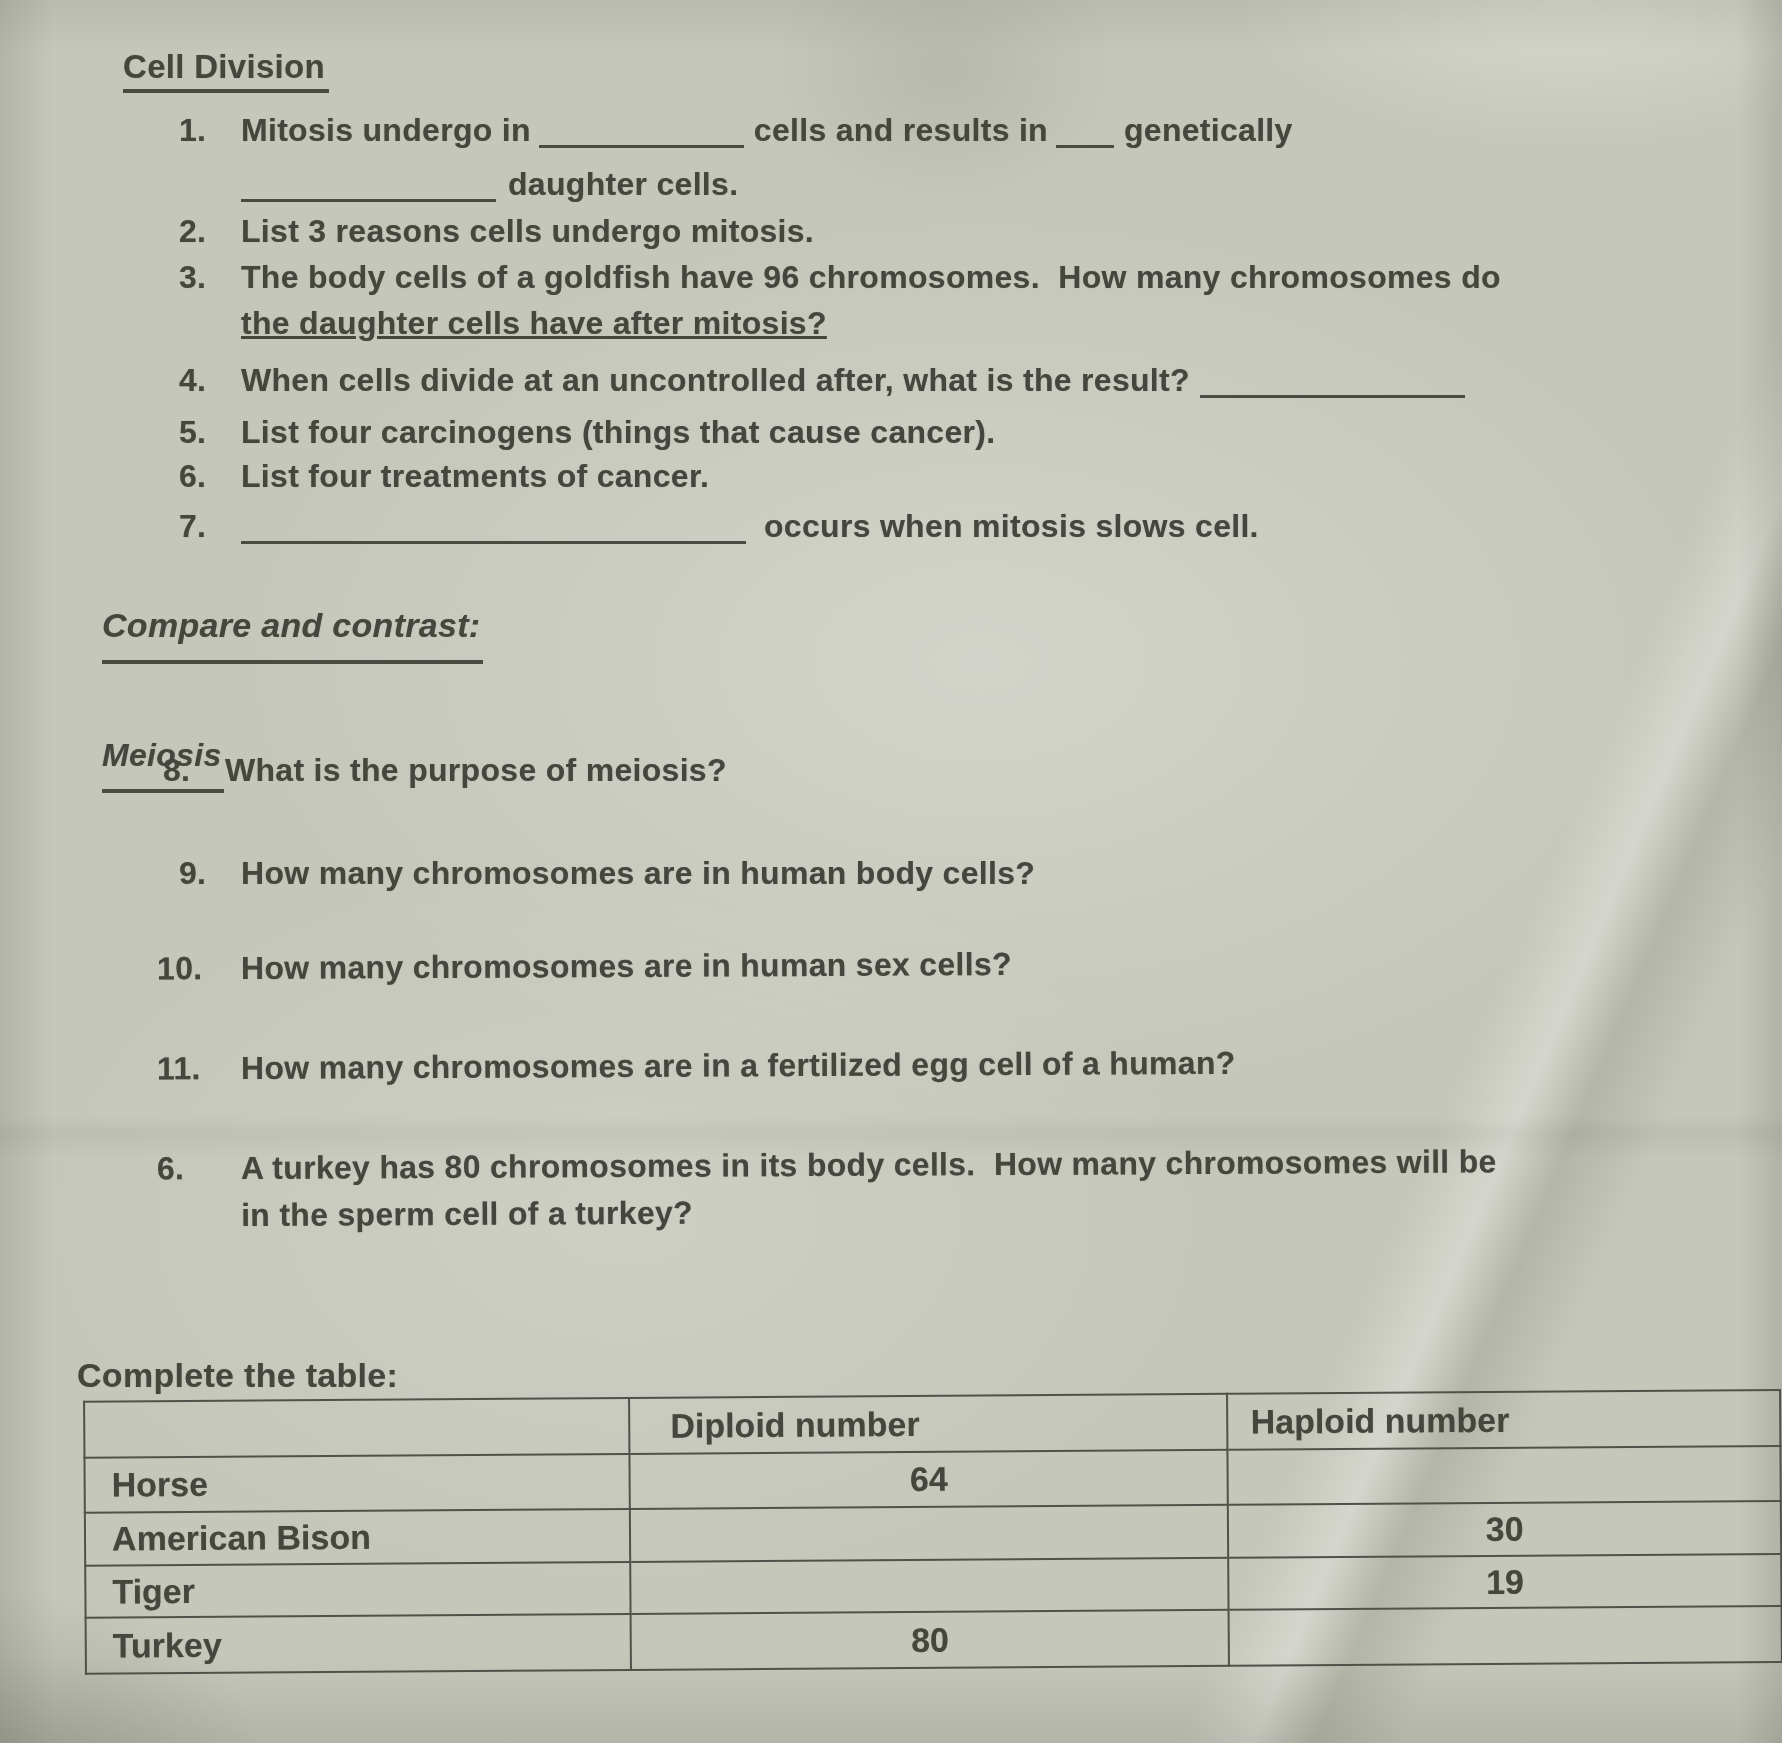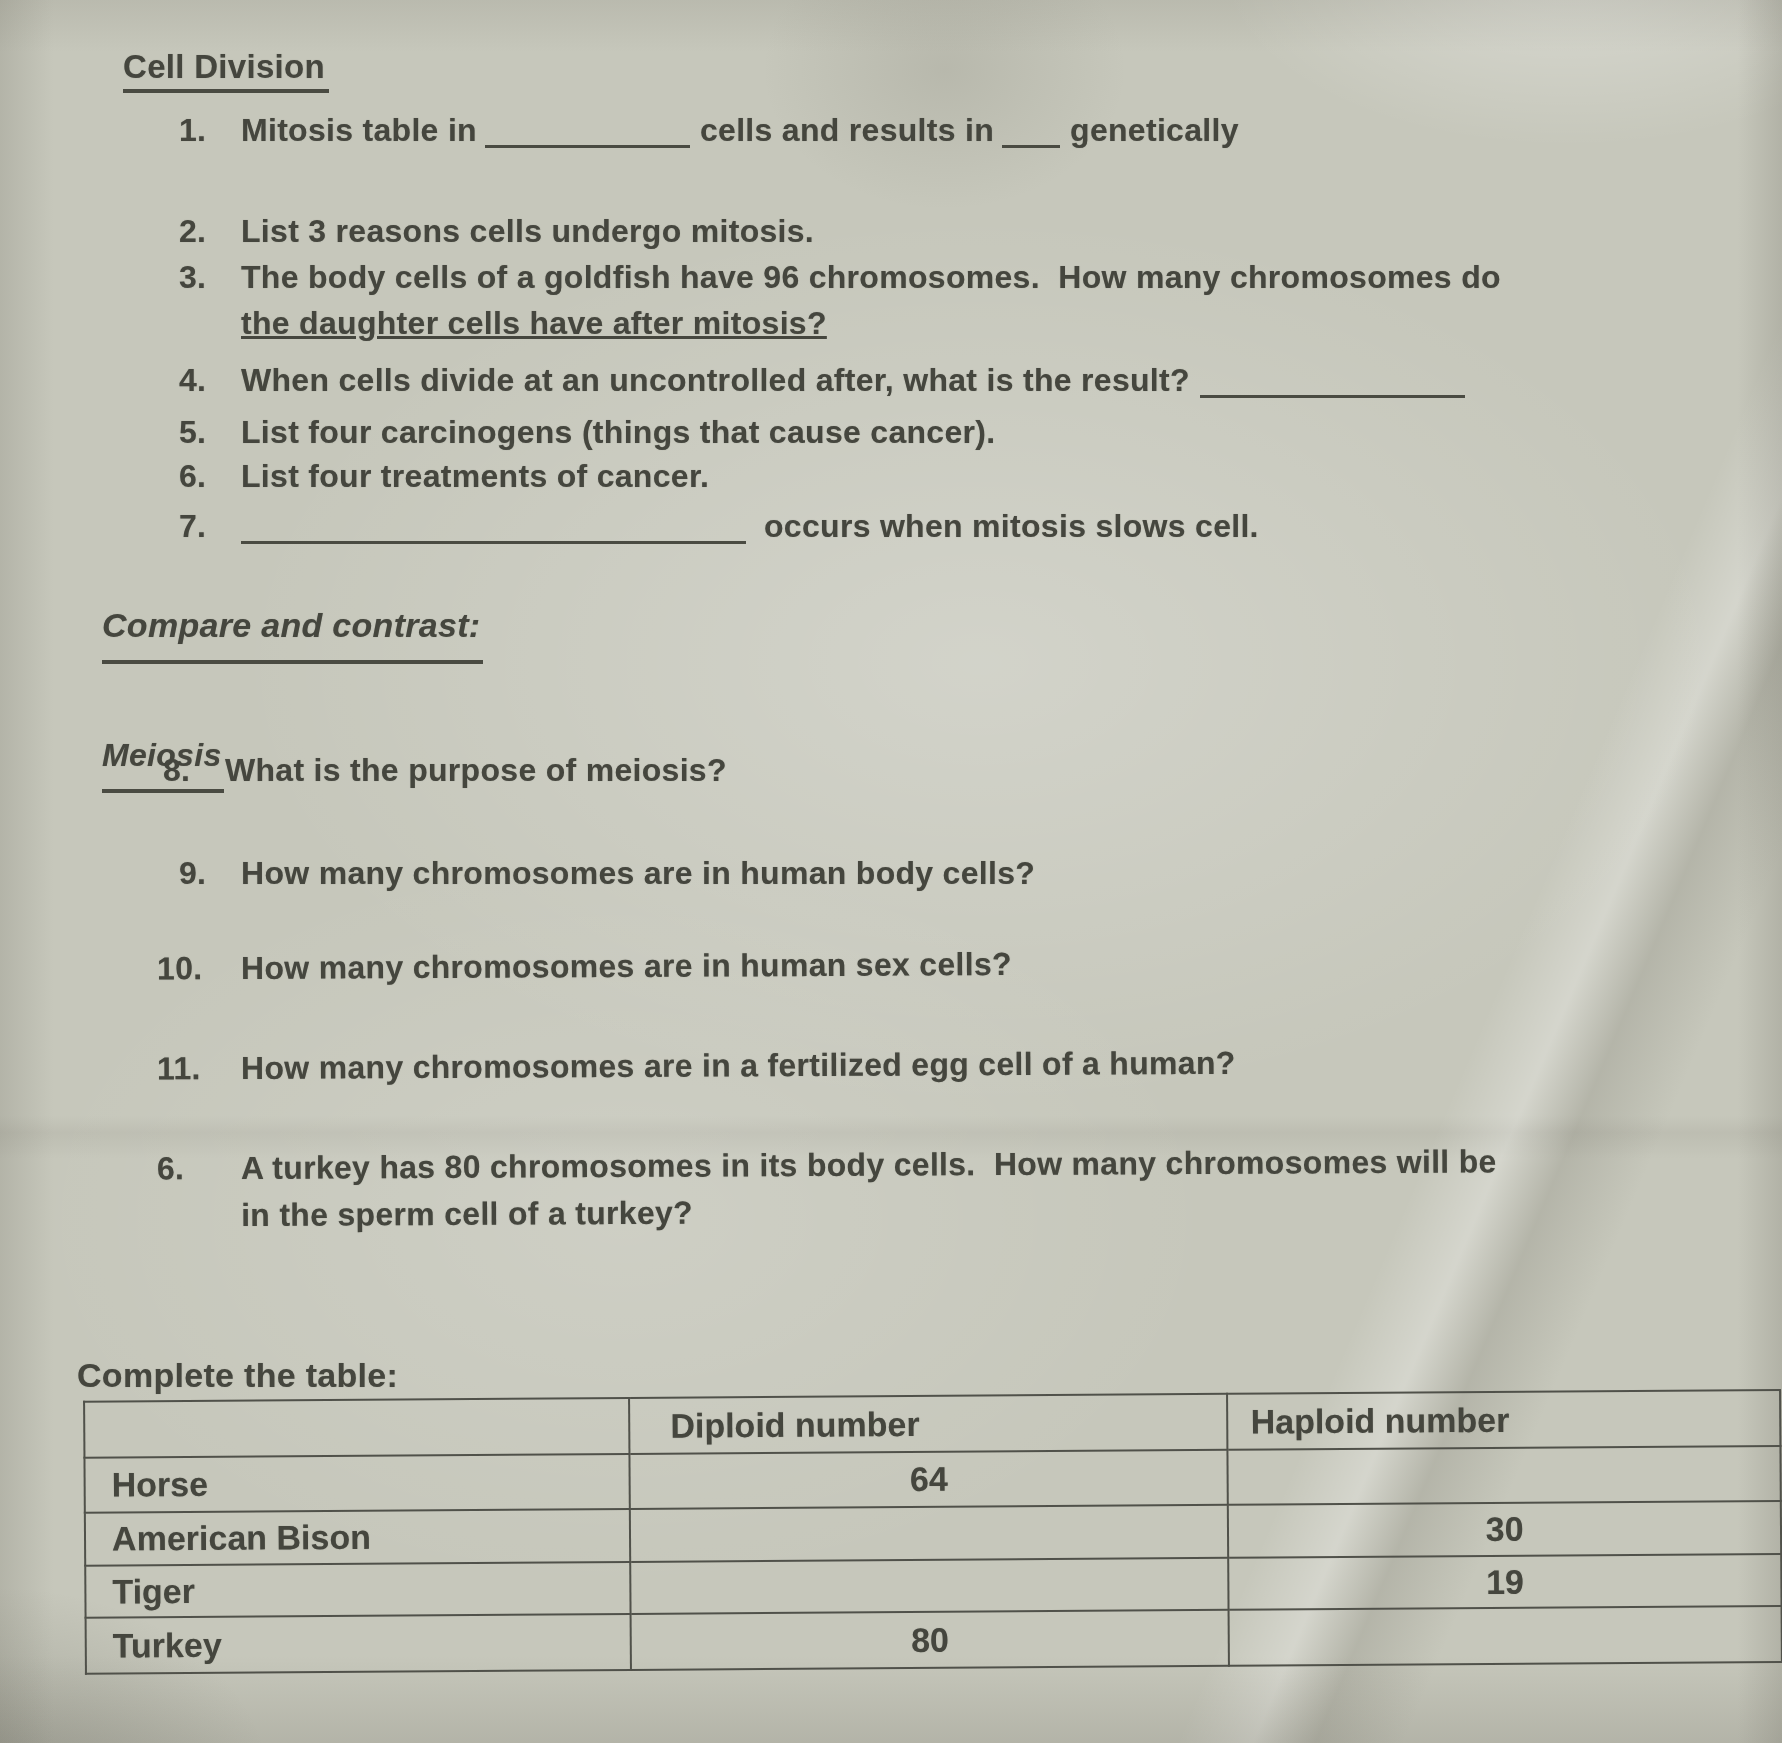--- a/index.html
+++ b/index.html
@@ -87,21 +87,22 @@
 </style>
 </head>
 <body>
 
 <div class="paper">
 
   <div class="abs txt title">Cell Division</div>
 
   <div class="q txt" style="top:112px;">
     <span class="qnum">1.</span>
-    <div class="qline"><span>Mitosis table in</span><span class="ublk b205"></span><span>cells and results in</span><span class="ublk b58"></span><span>genetically</span></div>
+    <div class="qline"><span>Mitosis undergo in</span><span class="ublk b205"></span><span>cells and results in</span><span class="ublk b58"></span><span>genetically</span></div>
+    <div class="qline" style="margin-top:17px;"><span class="ublk b255"></span><span>daughter cells.</span></div>
   </div>
 
   <div class="q txt" style="top:213px;">
     <span class="qnum">2.</span>
     <div class="qline">List 3 reasons cells undergo mitosis.</div>
   </div>
 
   <div class="q txt" style="top:259px;">
     <span class="qnum">3.</span>
     <div class="qline">The body cells of a goldfish have 96 chromosomes.&nbsp; How many chromosomes do</div>

